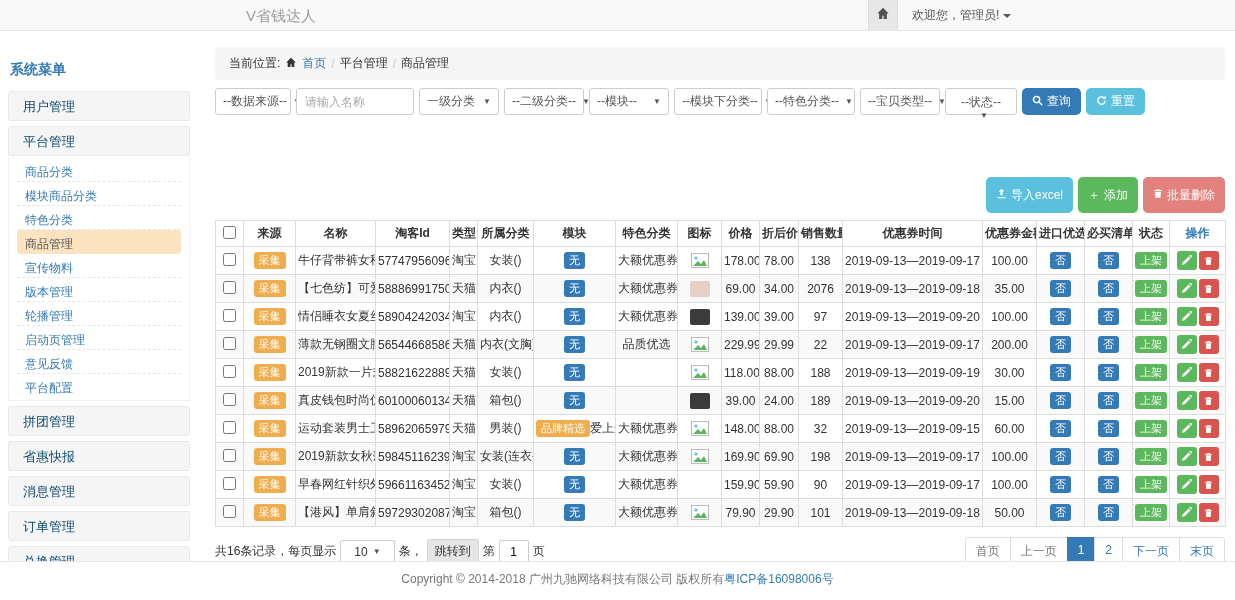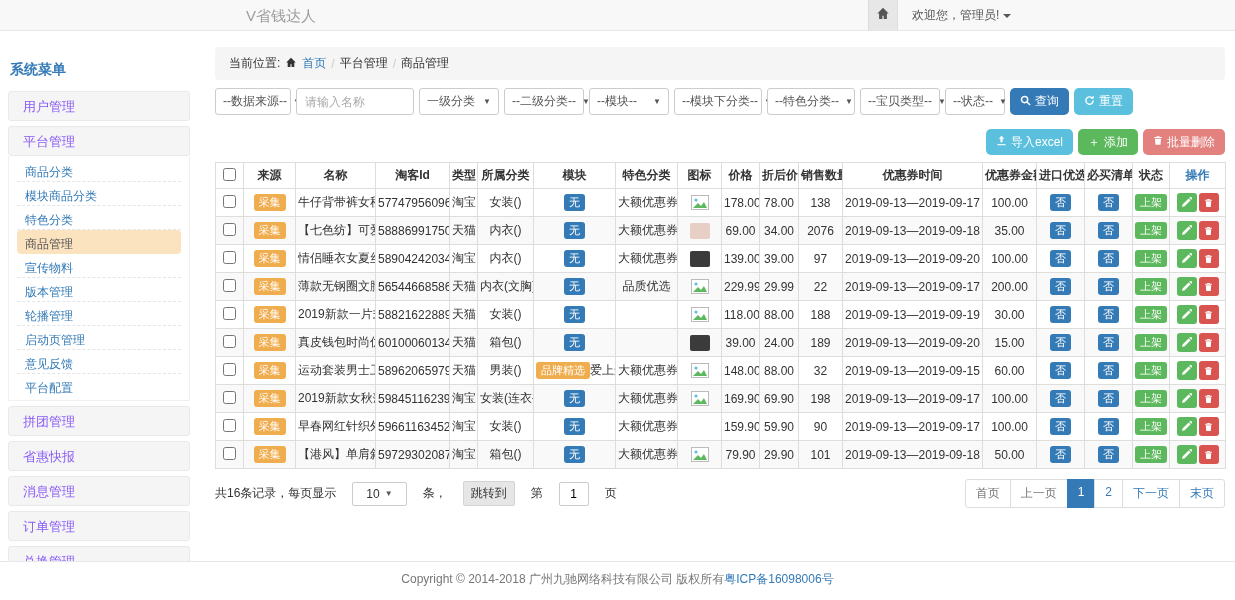--- a/index.html
+++ b/index.html
@@ -14,21 +14,21 @@
   .topbar-right { position:absolute; left:868px; top:0; height:30px; display:flex; align-items:stretch; }
   .home-btn { width:30px; background:#e7e7e7; border-left:1px solid #ddd; border-right:1px solid #ddd;
     display:flex; align-items:center; justify-content:center; cursor:pointer; }
   .welcome { line-height:30px; padding:0 14px; color:#555; cursor:pointer; white-space:nowrap; }
   .caret { display:inline-block; width:0; height:0; border-left:4px solid transparent;
     border-right:4px solid transparent; border-top:4px solid #555; margin-left:4px; vertical-align:middle; }
   
   .sidebar { position:absolute; left:8px; top:55px; width:182px; }
   .sidebar-title { color:#337ab7; font-weight:bold; font-size:14px; padding:6px 2px 12px; }
   .menu-group { background:#f5f5f5; border:1px solid #e9e9e9; border-radius:3px; padding:8px 14px;
-    margin-bottom:5px; font-size:13px; color:#8b5cf6; cursor:pointer; height:30px; line-height:14px; }
+    margin-bottom:5px; font-size:13px; color:#0c4a6e; cursor:pointer; height:30px; line-height:14px; }
   .submenu { background:#fff; border:1px solid #f0f0f0; border-top:none; margin:-5px 0 5px; padding:2px 8px; }
   .submenu-item { padding:6px 8px; color:#337ab7; border-bottom:1px dashed #e5e5e5; cursor:pointer; height:24px; }
   .submenu-item:last-child { border-bottom:none; }
   .submenu-item.active { background:#fbe3bf; border-radius:4px; color:#555; border-bottom-color:transparent; }
   
   .content { position:absolute; left:215px; top:47px; width:1010px; }
   .breadcrumb { background:#f5f5f5; border-radius:4px; padding:8px 14px; margin-bottom:8px;
     display:flex; align-items:center; gap:5px; color:#333; }
   .breadcrumb .link { color:#337ab7; cursor:pointer; }
   .breadcrumb .sep { color:#ccc; }
@@ -40,42 +40,42 @@
   .finput { height:27px; width:118px; border:1px solid #ccc; border-radius:3px; padding:0 8px;
     font-family:inherit; font-size:12px; color:#555; }
   .finput::placeholder { color:#aaa; }
   .btn { display:inline-flex; align-items:center; gap:4px; height:27px; padding:0 10px; border:none;
     border-radius:5px; color:#fff; font-size:12px; font-family:inherit; cursor:pointer; white-space:nowrap; }
   .btn-primary { background:#337ab7; }
   .btn-info { background:#5bc0de; }
   .btn-success { background:#5cb85c; }
   .btn-danger-soft { background:#e2817d; }
   .toolbar { display:flex; justify-content:flex-end; gap:5px; margin-bottom:7px; }
-  .toolbar .btn { height:26px; }
+  .toolbar .btn { height:36px;margin-top:48px; }
   
   table { width:100%; border-collapse:collapse; table-layout:fixed; }
   th, td { border:1px solid #ddd; padding:4px 2px; text-align:center; font-size:12px;
     white-space:nowrap; overflow:hidden; height:26px; }
   th { font-weight:bold; background:#fff; }
   th.op-col { color:#337ab7; }
   tbody tr:nth-child(even) { background:#f9f9f9; }
   .badge { display:inline-block; padding:3px 5px; border-radius:3px; color:#fff; font-size:11px; line-height:1; }
   .b-orange { background:#f0ad4e; }
   .b-blue { background:#337ab7; }
   .b-green { background:#5cb85c; }
   .op-btn { display:inline-flex; width:20px; height:19px; align-items:center; justify-content:center;
     border-radius:3px; cursor:pointer; vertical-align:middle; margin:0 1px; }
   .op-edit { background:#5cb85c; }
   .op-del { background:#d9534f; }
   .thumb { display:inline-block; width:20px; height:16px; vertical-align:middle; }
   .thumb.dark { background:#3b3b3b; border-radius:2px; }
   .thumb.light { background:#e8cfc6; border-radius:2px; }
   
   .pagebar { margin-top:10px; display:flex; justify-content:space-between; align-items:center; }
-  .pageleft { display:flex; align-items:center; gap:16px; color:#333; }
+  .pageleft { display:flex; align-items:center; gap:4px; color:#333; }
   .mini-select { border:1px solid #ccc; border-radius:2px; height:24px; display:inline-flex;
     align-items:center; padding:0 13px; gap:5px; cursor:pointer; background:#fff; }
   .mini-select .dn { font-size:8px; color:#555; }
   .chip { background:#e6e6e6; border:1px solid #d4d4d4; border-radius:2px; padding:3px 7px; cursor:pointer; color:#333; }
   .page-input { width:30px; height:24px; border:1px solid #ccc; border-radius:2px; text-align:center;
     font-family:inherit; font-size:12px; }
   .pg { display:flex; }
   .pg-btn { border:1px solid #ddd; background:#fff; color:#337ab7; padding:5px 10px; margin-left:-1px;
     cursor:pointer; font-size:12px; }
   .pg-btn:first-child { border-radius:3px 0 0 3px; margin-left:0; }
@@ -172,21 +172,21 @@
           <span class="dn">▼</span>
         </div>
         <div class="fselect" style="width: 88px;">
           <span>--特色分类--</span>
           <span class="dn">▼</span>
         </div>
         <div class="fselect" style="width: 80px;">
           <span>--宝贝类型--</span>
           <span class="dn">▼</span>
         </div>
-        <div class="fselect" style="width: 60px;">
+        <div class="fselect" style="width: 72px; flex-direction: column;">
           <span>--状态--</span>
           <span class="dn">▼</span>
         </div>
       </div>
     <button class="btn btn-primary">
       <span>
         <svg width="11" height="11" viewBox="0 0 12 12" fill="none" stroke="#fff" stroke-width="1.6">
             <circle cx="5" cy="5" r="3.4"></circle>
             <path d="M7.6 7.6L11 11"></path>
           </svg>

